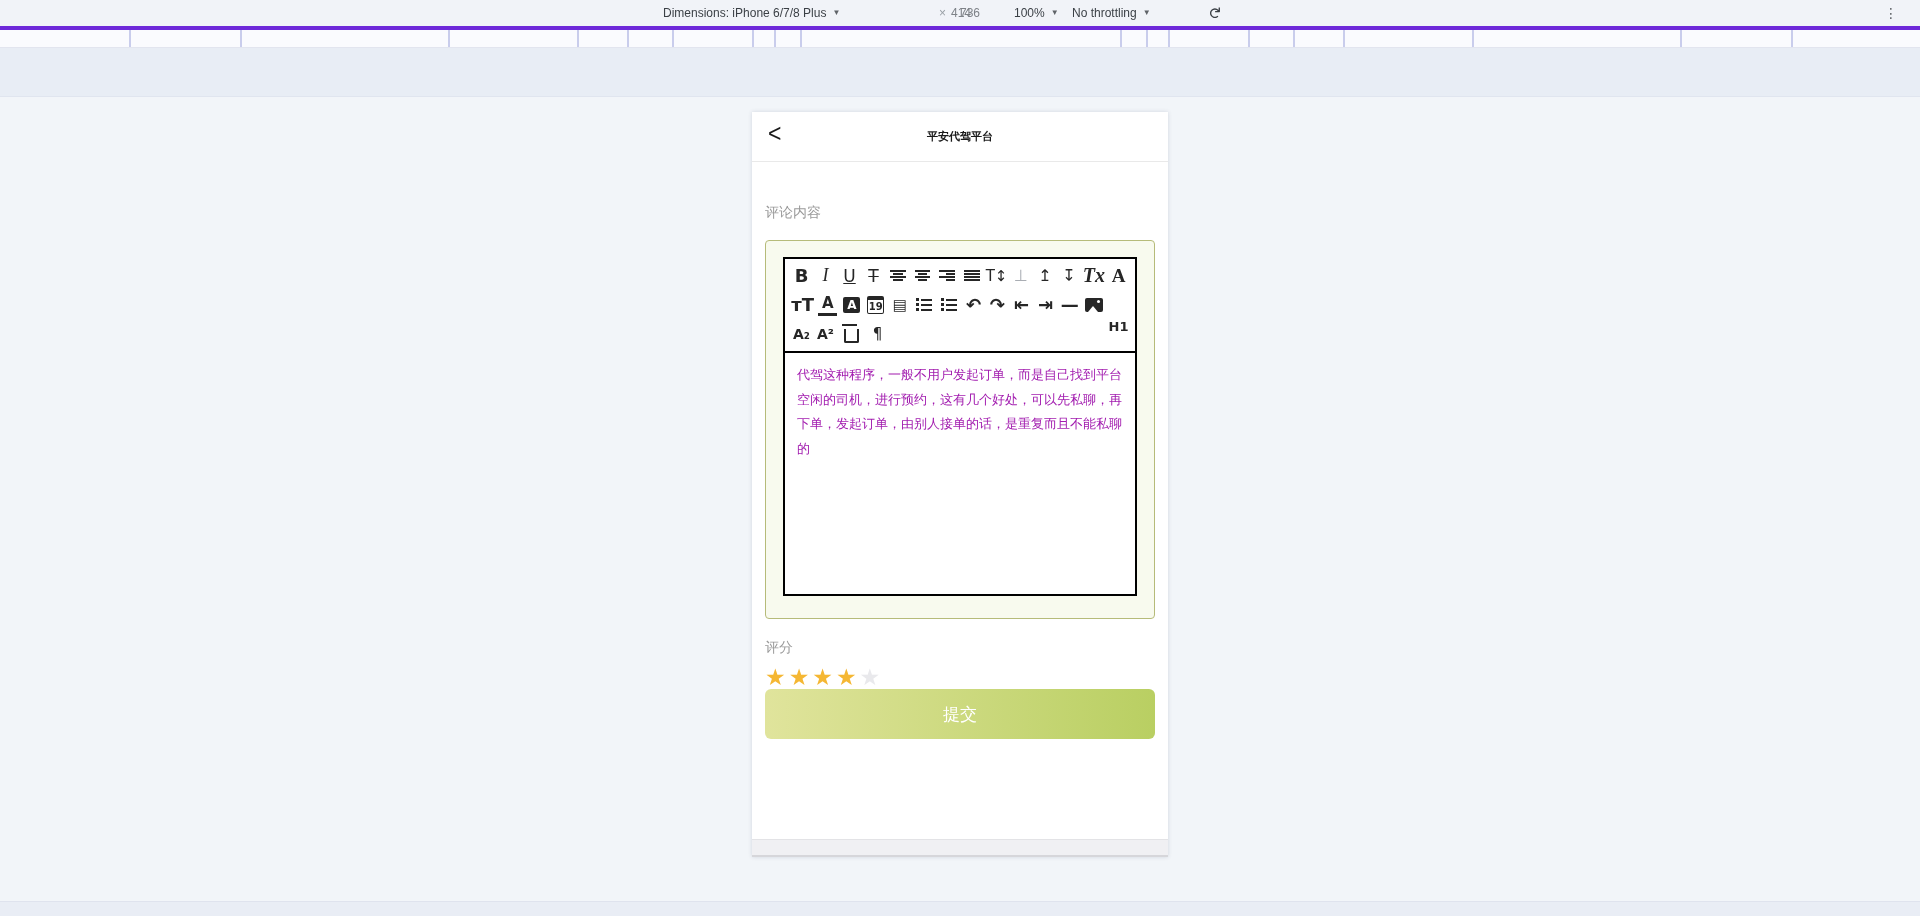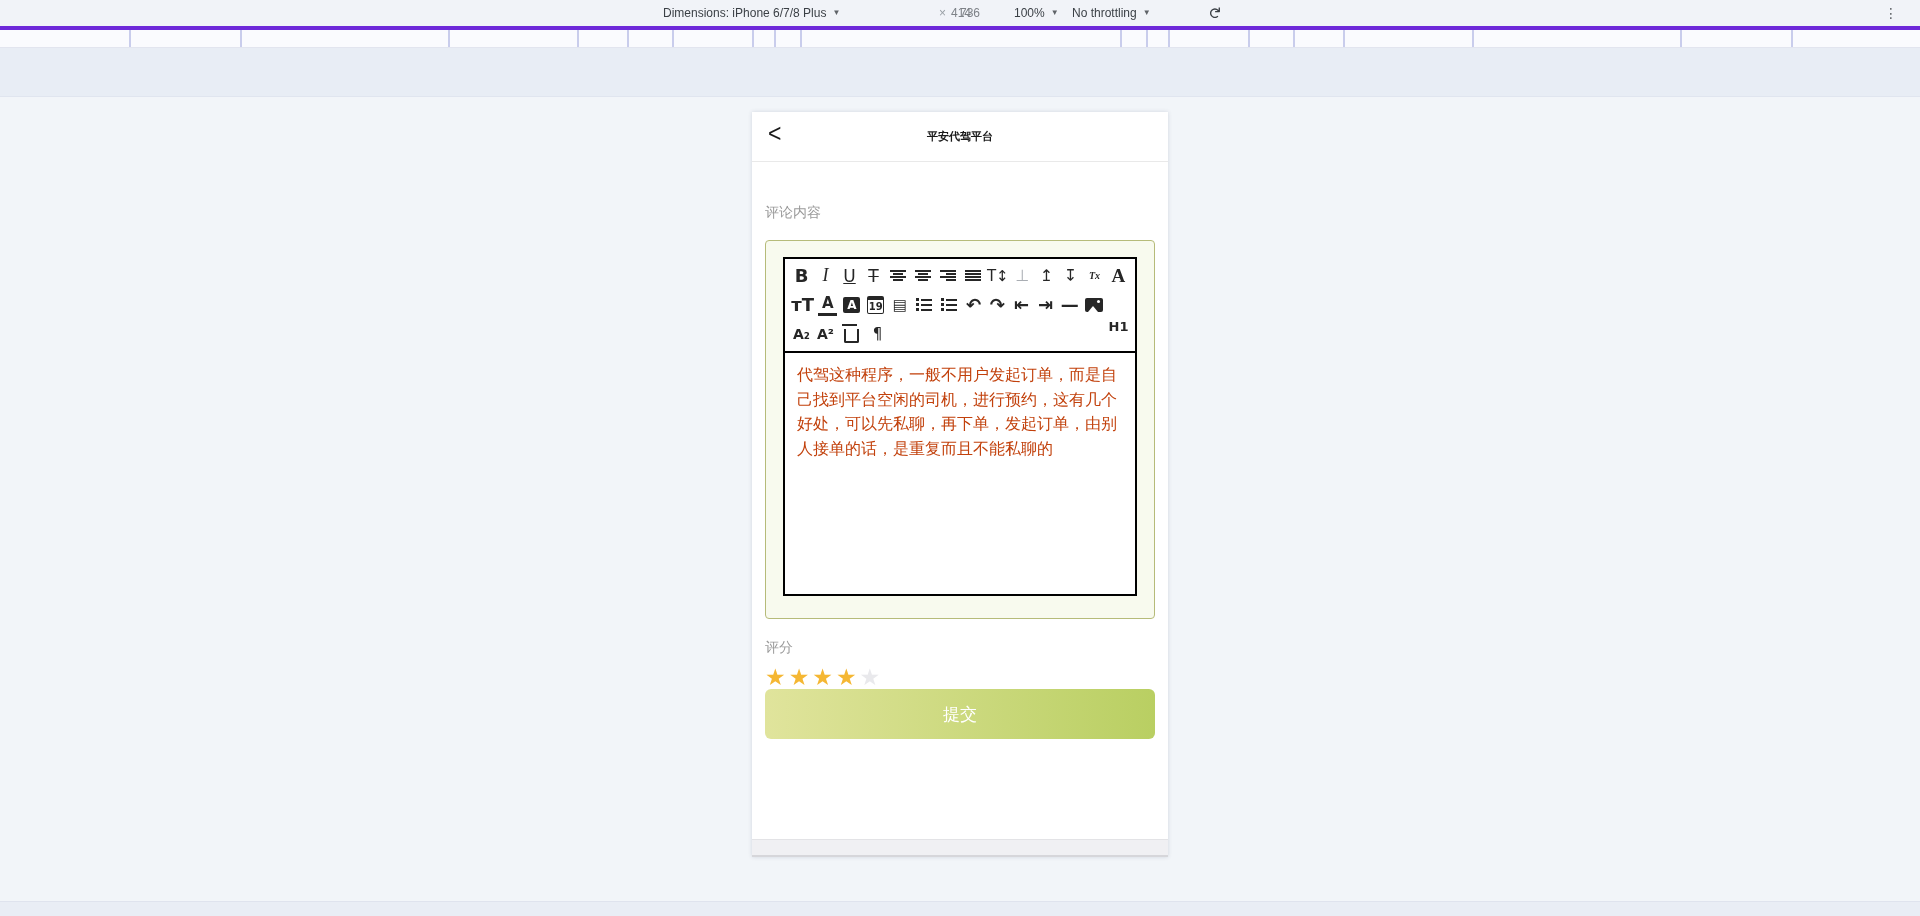--- a/index.html
+++ b/index.html
@@ -41,40 +41,40 @@
   .toolbar{padding:2px 7px 3px;border-bottom:2px solid #000;}
   .trow{display:flex;align-items:center;gap:5px;height:29px;}
   .tbi{display:inline-flex;align-items:center;justify-content:center;min-width:19px;height:26px;font-size:17px;color:#262626;cursor:pointer;font-family:"DejaVu Sans","Liberation Sans",sans-serif;}
   .tbi.b{font-weight:bold;font-size:18px;}
   .tbi.it{font-family:"Liberation Serif","DejaVu Serif",serif;font-style:italic;font-size:18px;}
   .tbi.ul{text-decoration:underline;}
   .tbi.st{text-decoration:line-through;}
   .tbi.sm{font-size:15px;}
   .tbi.mut{color:#a9adb3;font-size:16px;}
   .tbi.sp{font-size:16px;}
-  .tbi.tx{font-family:"Liberation Serif","DejaVu Serif",serif;font-weight:bold;font-style:italic;font-size:10px;}
+  .tbi.tx{font-family:"Liberation Serif","DejaVu Serif",serif;font-weight:bold;font-style:italic;font-size:20px;}
   .tbi.ser{font-family:"Liberation Serif","DejaVu Serif",serif;font-weight:bold;font-size:19px;}
   .tbi.fc{font-weight:bold;font-size:15px;height:19px;border-bottom:3px solid #262626;}
   .tbi.abox{background:#262626;color:#fff;font-weight:bold;font-size:12px;width:18px;height:16px;min-width:0;border-radius:2px;margin:0 1px;}
   .tbi.cal{border:1.5px solid #262626;border-top:4px solid #262626;font-size:10px;font-weight:bold;width:16px;height:13px;min-width:0;border-radius:2px;margin:0 1px;}
   .tbi.h1{font-weight:bold;font-size:13px;margin-top:44px;}
   .tbi.scr{font-weight:bold;font-size:14px;}
   .tbi.bars,.tbi.listic{flex-direction:column;justify-content:space-between;width:17px;height:12px;min-width:0;margin:0 2px;}
   .bars i,.listic i{height:2px;background:#262626;width:100%;}
   .align-l i:nth-child(2),.align-l i:nth-child(4){width:60%;}
   .align-c i:nth-child(2),.align-c i:nth-child(4){width:60%;margin:0 auto;}
   .align-r i:nth-child(2),.align-r i:nth-child(4){width:60%;margin-left:auto;}
   .listic i{position:relative;width:68%;margin-left:auto;}
   .listic i::before{content:"";position:absolute;left:-5px;top:-0.5px;width:2.5px;height:2.5px;background:#262626;}
   .tbi.imgic{width:19px;height:14px;min-width:0;background:#262626;border-radius:2px;position:relative;overflow:hidden;margin:0 1px;}
   .tbi.imgic::before{content:"";position:absolute;bottom:0;left:3px;border-left:5px solid transparent;border-right:5px solid transparent;border-bottom:6px solid #fff;}
   .tbi.imgic::after{content:"";position:absolute;top:2px;right:3px;width:3px;height:3px;border-radius:50%;background:#fff;}
   .tbi.trashic{width:11px;height:12px;min-width:0;border:2px solid #262626;border-top:none;border-radius:0 0 2px 2px;position:relative;margin:5px 4px 0;}
   .tbi.trashic::before{content:"";position:absolute;top:-5px;left:-4px;width:15px;height:2px;background:#262626;}
-  .etext{padding:10px 12px;font-size:16px;line-height:24.6px;color:#c2410c;cursor:text;}
+  .etext{padding:10px 12px;font-size:13px;line-height:24.6px;color:#a21caf;cursor:text;}
   
   .rating-label{margin-top:20px;}
   .stars{margin-top:9px;display:flex;gap:3px;}
   .star{font-size:23px;color:#e9e9ec;cursor:pointer;line-height:1;}
   .star.filled{color:#f5b733;}
   
   .submit{display:block;width:100%;height:50px;border:none;border-radius:6px;
     background:linear-gradient(to right,#e0e49c,#b9cf62);
     color:#ffffff;font-size:17px;font-family:inherit;cursor:pointer;}
   .appfooter{position:absolute;left:0;bottom:0;width:100%;height:18px;background:#f0f0f3;border-top:1px solid #e3e3e6;border-bottom:2px solid #d6d6da;box-sizing:border-box;}

